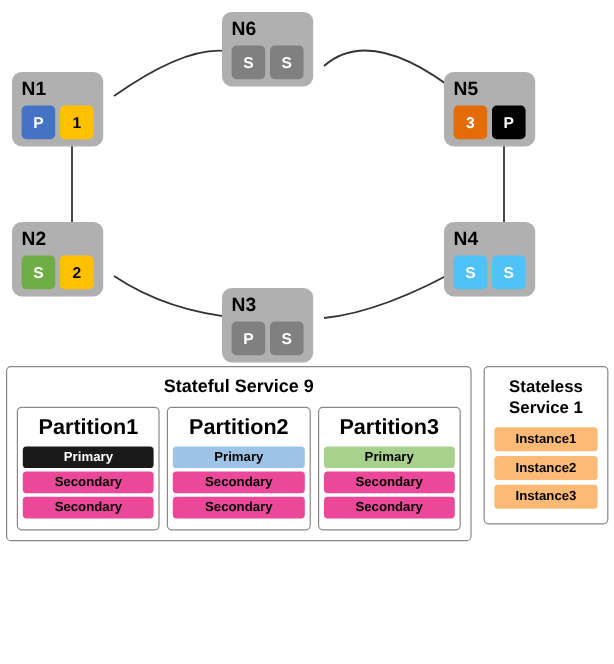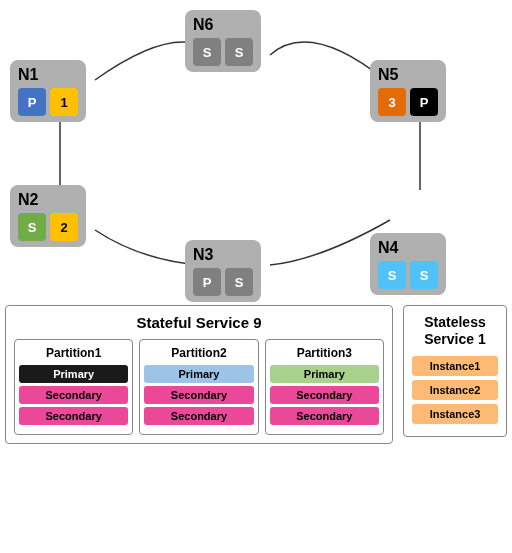--- a/index.html
+++ b/index.html
@@ -67,21 +67,21 @@
     .chip-gray-s { background: #808080; }
     .chip-black { background: #000; }
     .chip-orange { background: #e36c09; }
     .chip-light-blue { background: #4fc3f7; }
 
     
     #node-n6 { top: 10px; left: 185px; }
     #node-n1 { top: 60px; left: 10px; }
     #node-n5 { top: 60px; left: 370px; }
     #node-n2 { top: 185px; left: 10px; }
-    #node-n4 { top: 185px; left: 370px; margin-top: 48px; }
+    #node-n4 { top: 185px; left: 370px; }
     #node-n3 { top: 240px; left: 185px; }
 
     
     .bottom-section {
       position: absolute;
       top: 305px;
       left: 5px;
       right: 5px;
       display: flex;
       gap: 10px;
@@ -110,21 +110,21 @@
 
     .partition-box {
       flex: 1;
       border: 1.5px solid #888;
       border-radius: 4px;
       padding: 6px 4px;
     }
 
     .partition-title {
       text-align: center;
-      font-size: 12px;
+      font-size: 18px;
       font-weight: bold;
       margin-bottom: 5px;
       color: #000;
     }
 
     .role-badge {
       display: block;
       text-align: center;
       border-radius: 3px;
       padding: 3px 2px;

